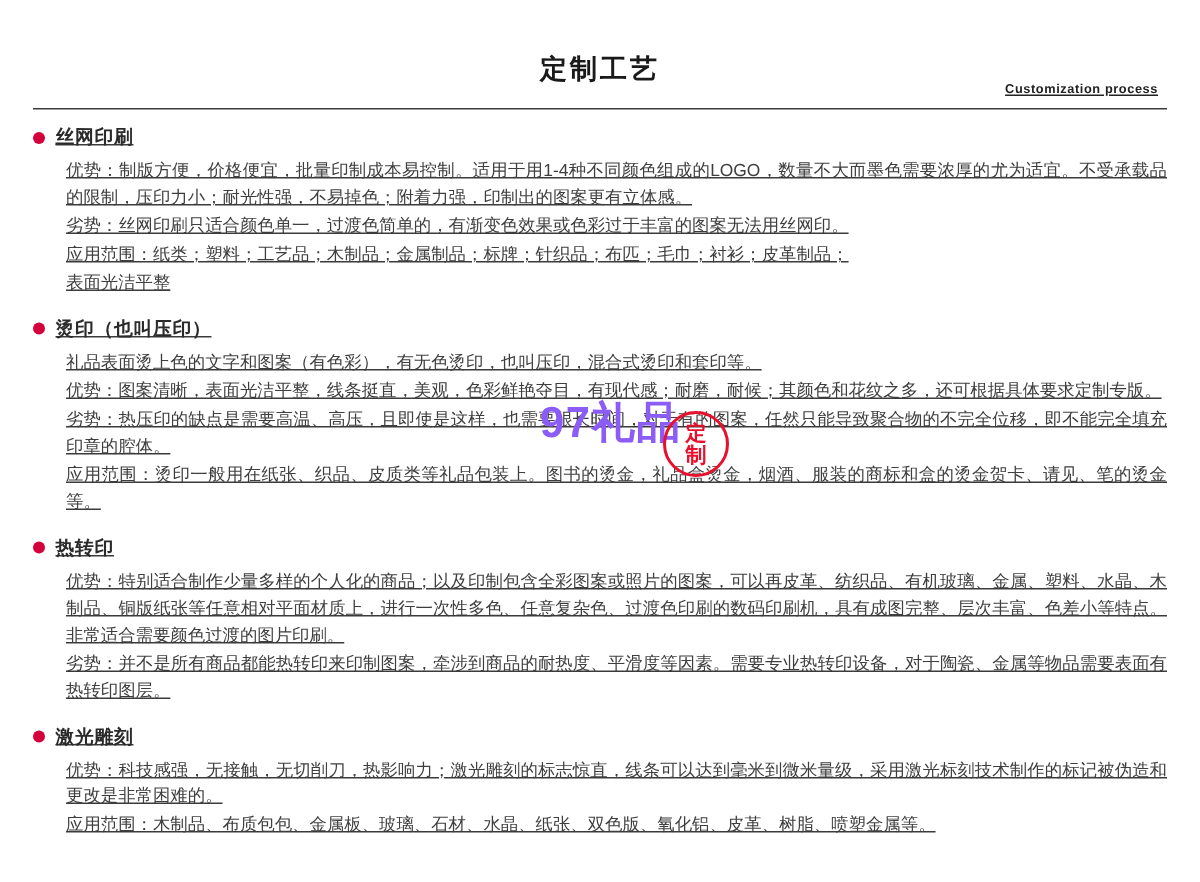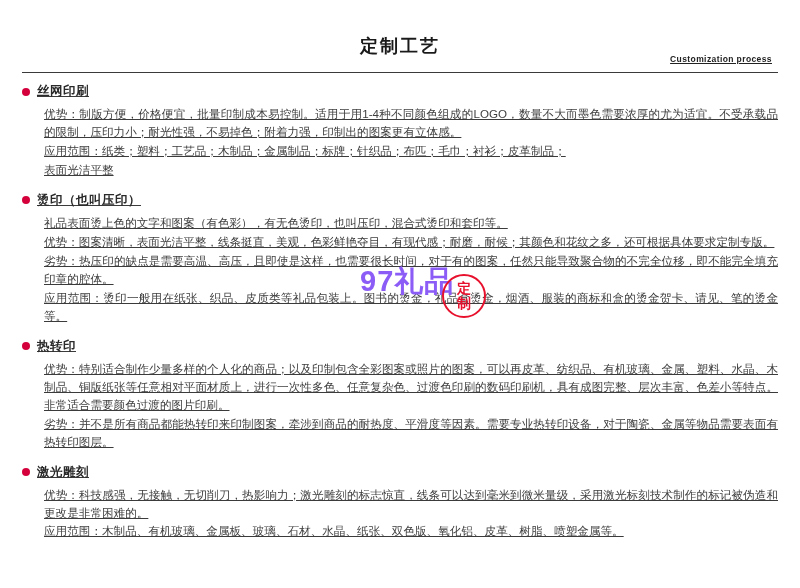--- a/index.html
+++ b/index.html
@@ -130,20 +130,21 @@
 
   <hr class="rule">
 
   <div class="section">
     <div class="sec-head">
       <span class="bullet"></span>
       <span class="sec-title">丝网印刷</span>
     </div>
     <div class="sec-body">
       <p class="para">优势：制版方便，价格便宜，批量印制成本易控制。适用于用1-4种不同颜色组成的LOGO，数量不大而墨色需要浓厚的尤为适宜。不受承载品的限制，压印力小；耐光性强，不易掉色；附着力强，印制出的图案更有立体感。</p>
+      <p class="para">劣势：丝网印刷只适合颜色单一，过渡色简单的，有渐变色效果或色彩过于丰富的图案无法用丝网印。</p>
       <p class="para">应用范围：纸类；塑料；工艺品；木制品；金属制品；标牌；针织品；布匹；毛巾；衬衫；皮革制品；</p>
       <p class="para">表面光洁平整</p>
     </div>
   </div>
 
   <div class="section">
     <div class="sec-head">
       <span class="bullet"></span>
       <span class="sec-title">烫印（也叫压印）</span>
     </div>
@@ -166,21 +167,21 @@
     </div>
   </div>
 
   <div class="section">
     <div class="sec-head">
       <span class="bullet"></span>
       <span class="sec-title">激光雕刻</span>
     </div>
     <div class="sec-body">
       <p class="para">优势：科技感强，无接触，无切削刀，热影响力；激光雕刻的标志惊直，线条可以达到毫米到微米量级，采用激光标刻技术制作的标记被伪造和更改是非常困难的。</p>
-      <p class="para">应用范围：木制品、有机玻璃、金属板、玻璃、石材、水晶、纸张、双色版、氧化铝、皮革、树脂、喷塑金属等。</p>
+      <p class="para">应用范围：木制品、布质包包、金属板、玻璃、石材、水晶、纸张、双色版、氧化铝、皮革、树脂、喷塑金属等。</p>
     </div>
   </div>
 
   <div class="watermark">
     <div class="wm-text">97礼品</div>
     <div class="wm-seal">
       <div>
         <span>定</span>
         <span>制</span>
       </div>

